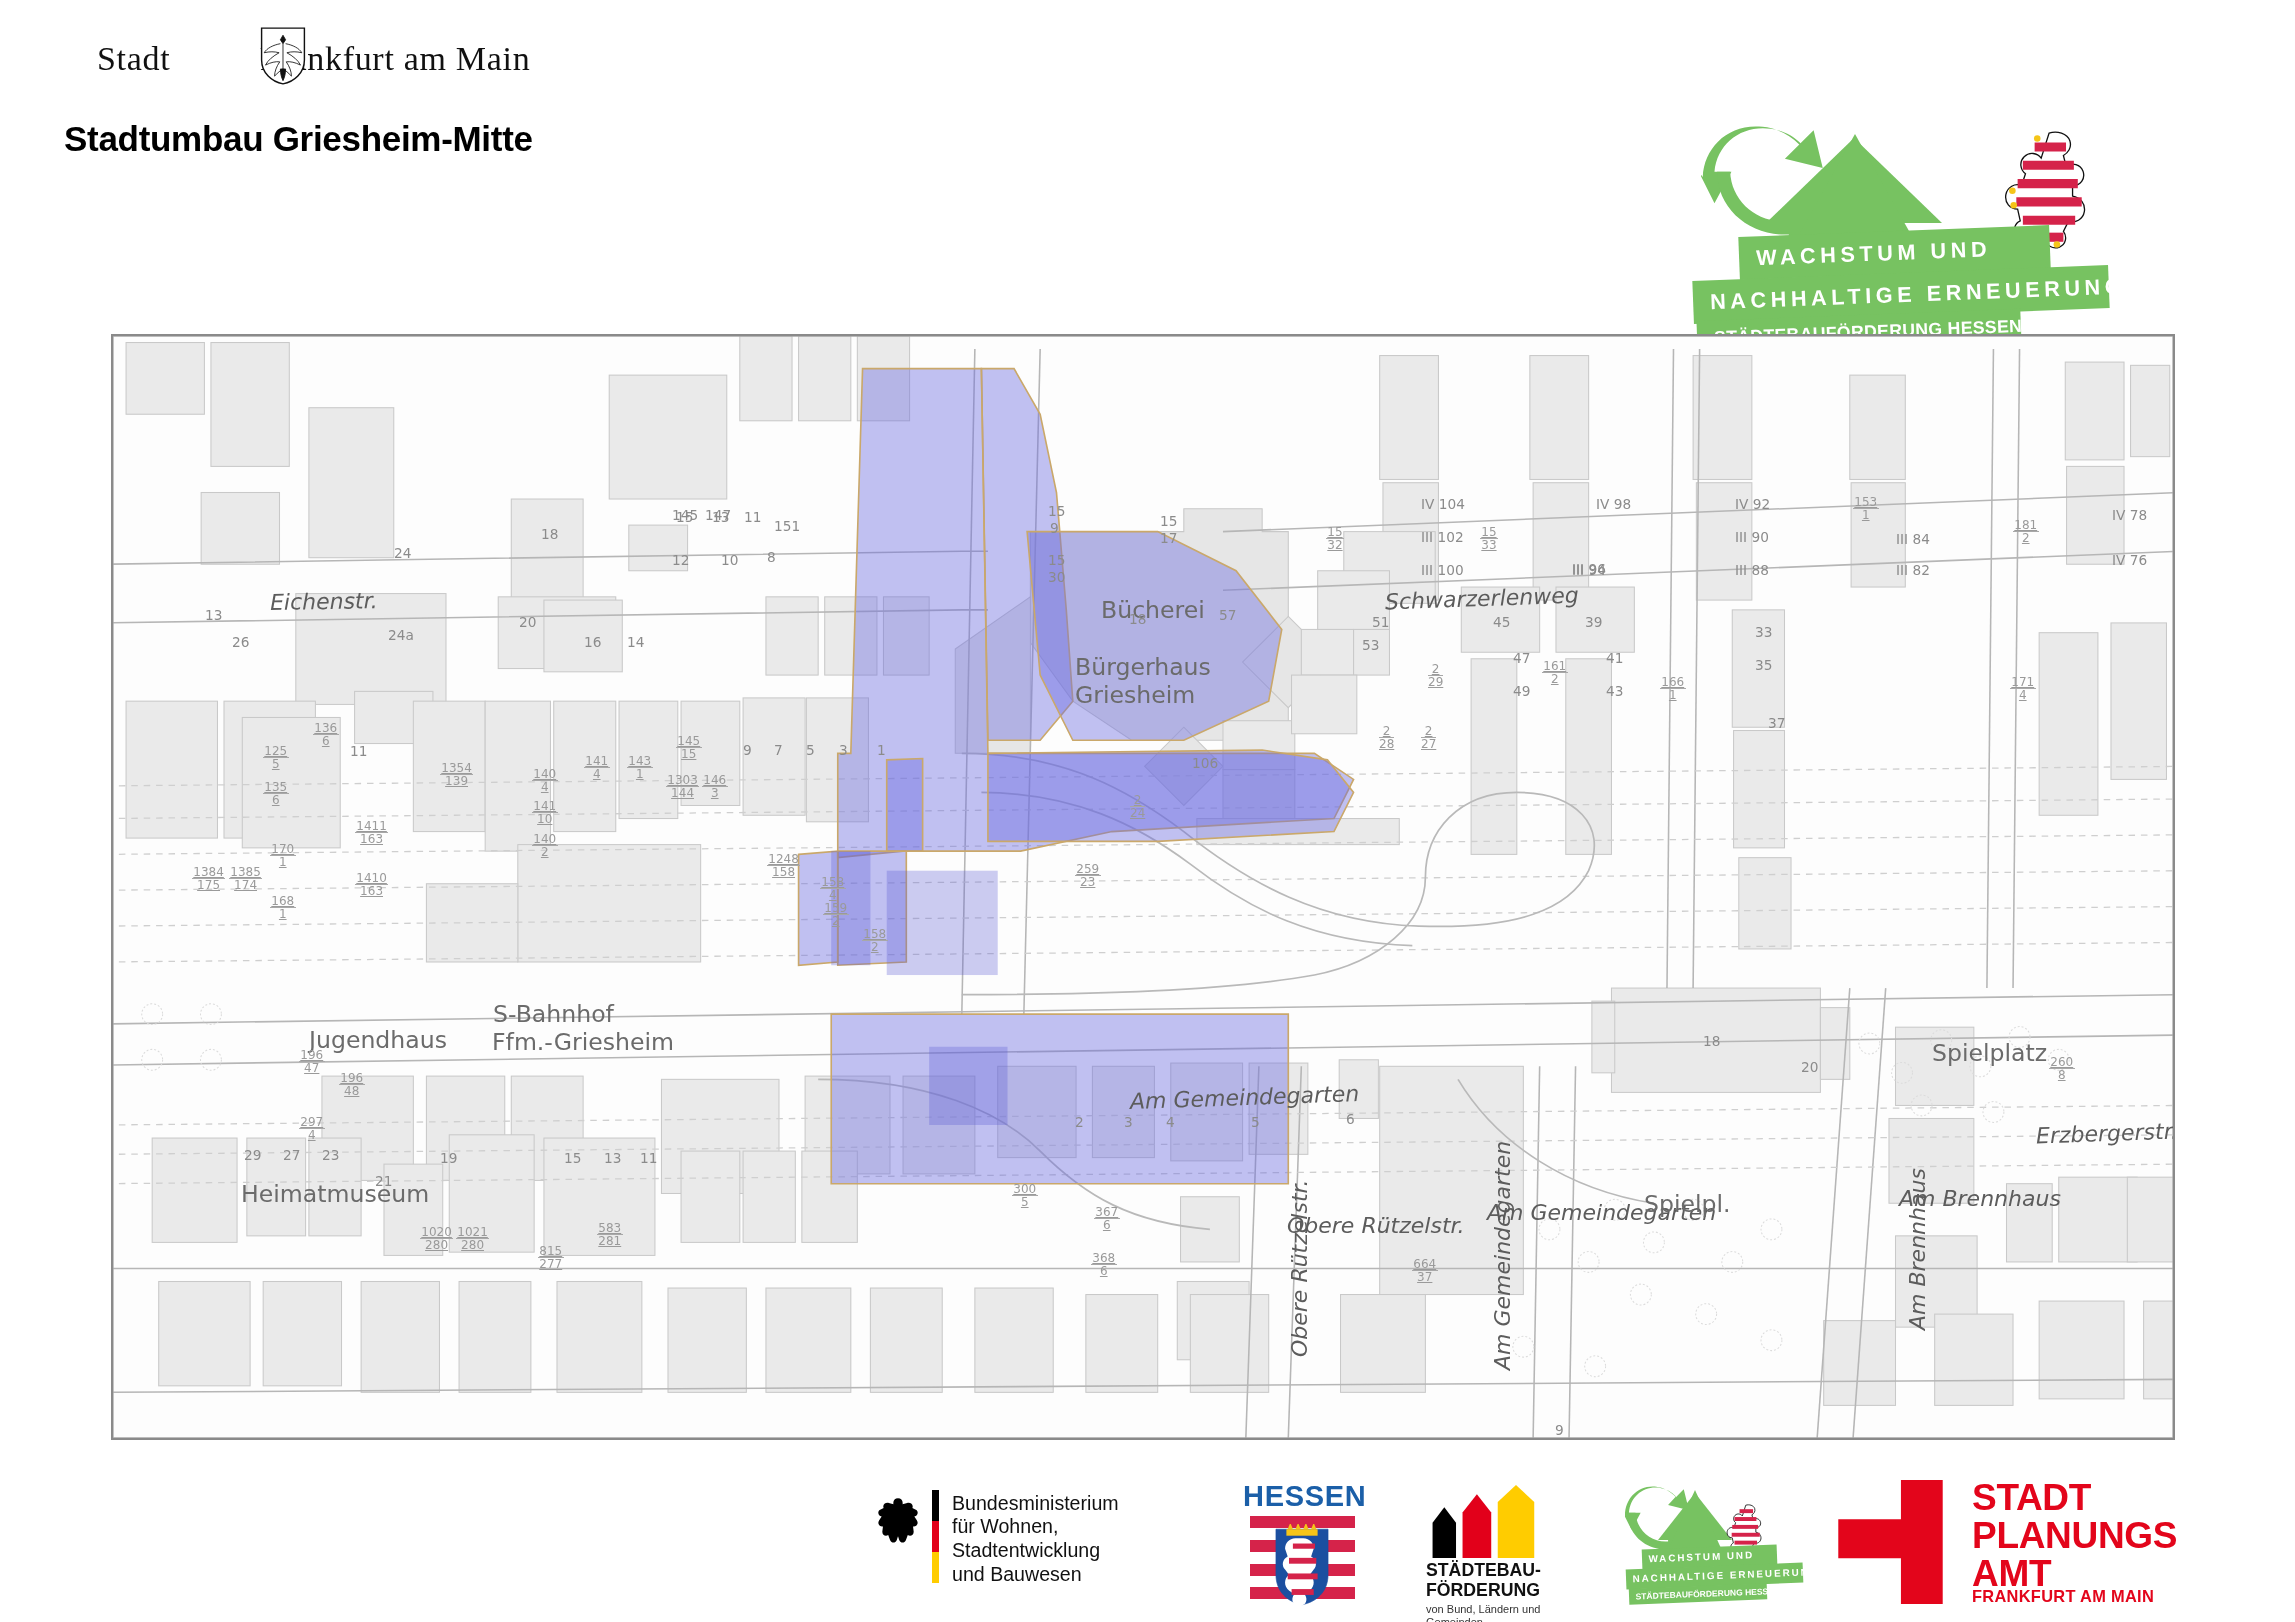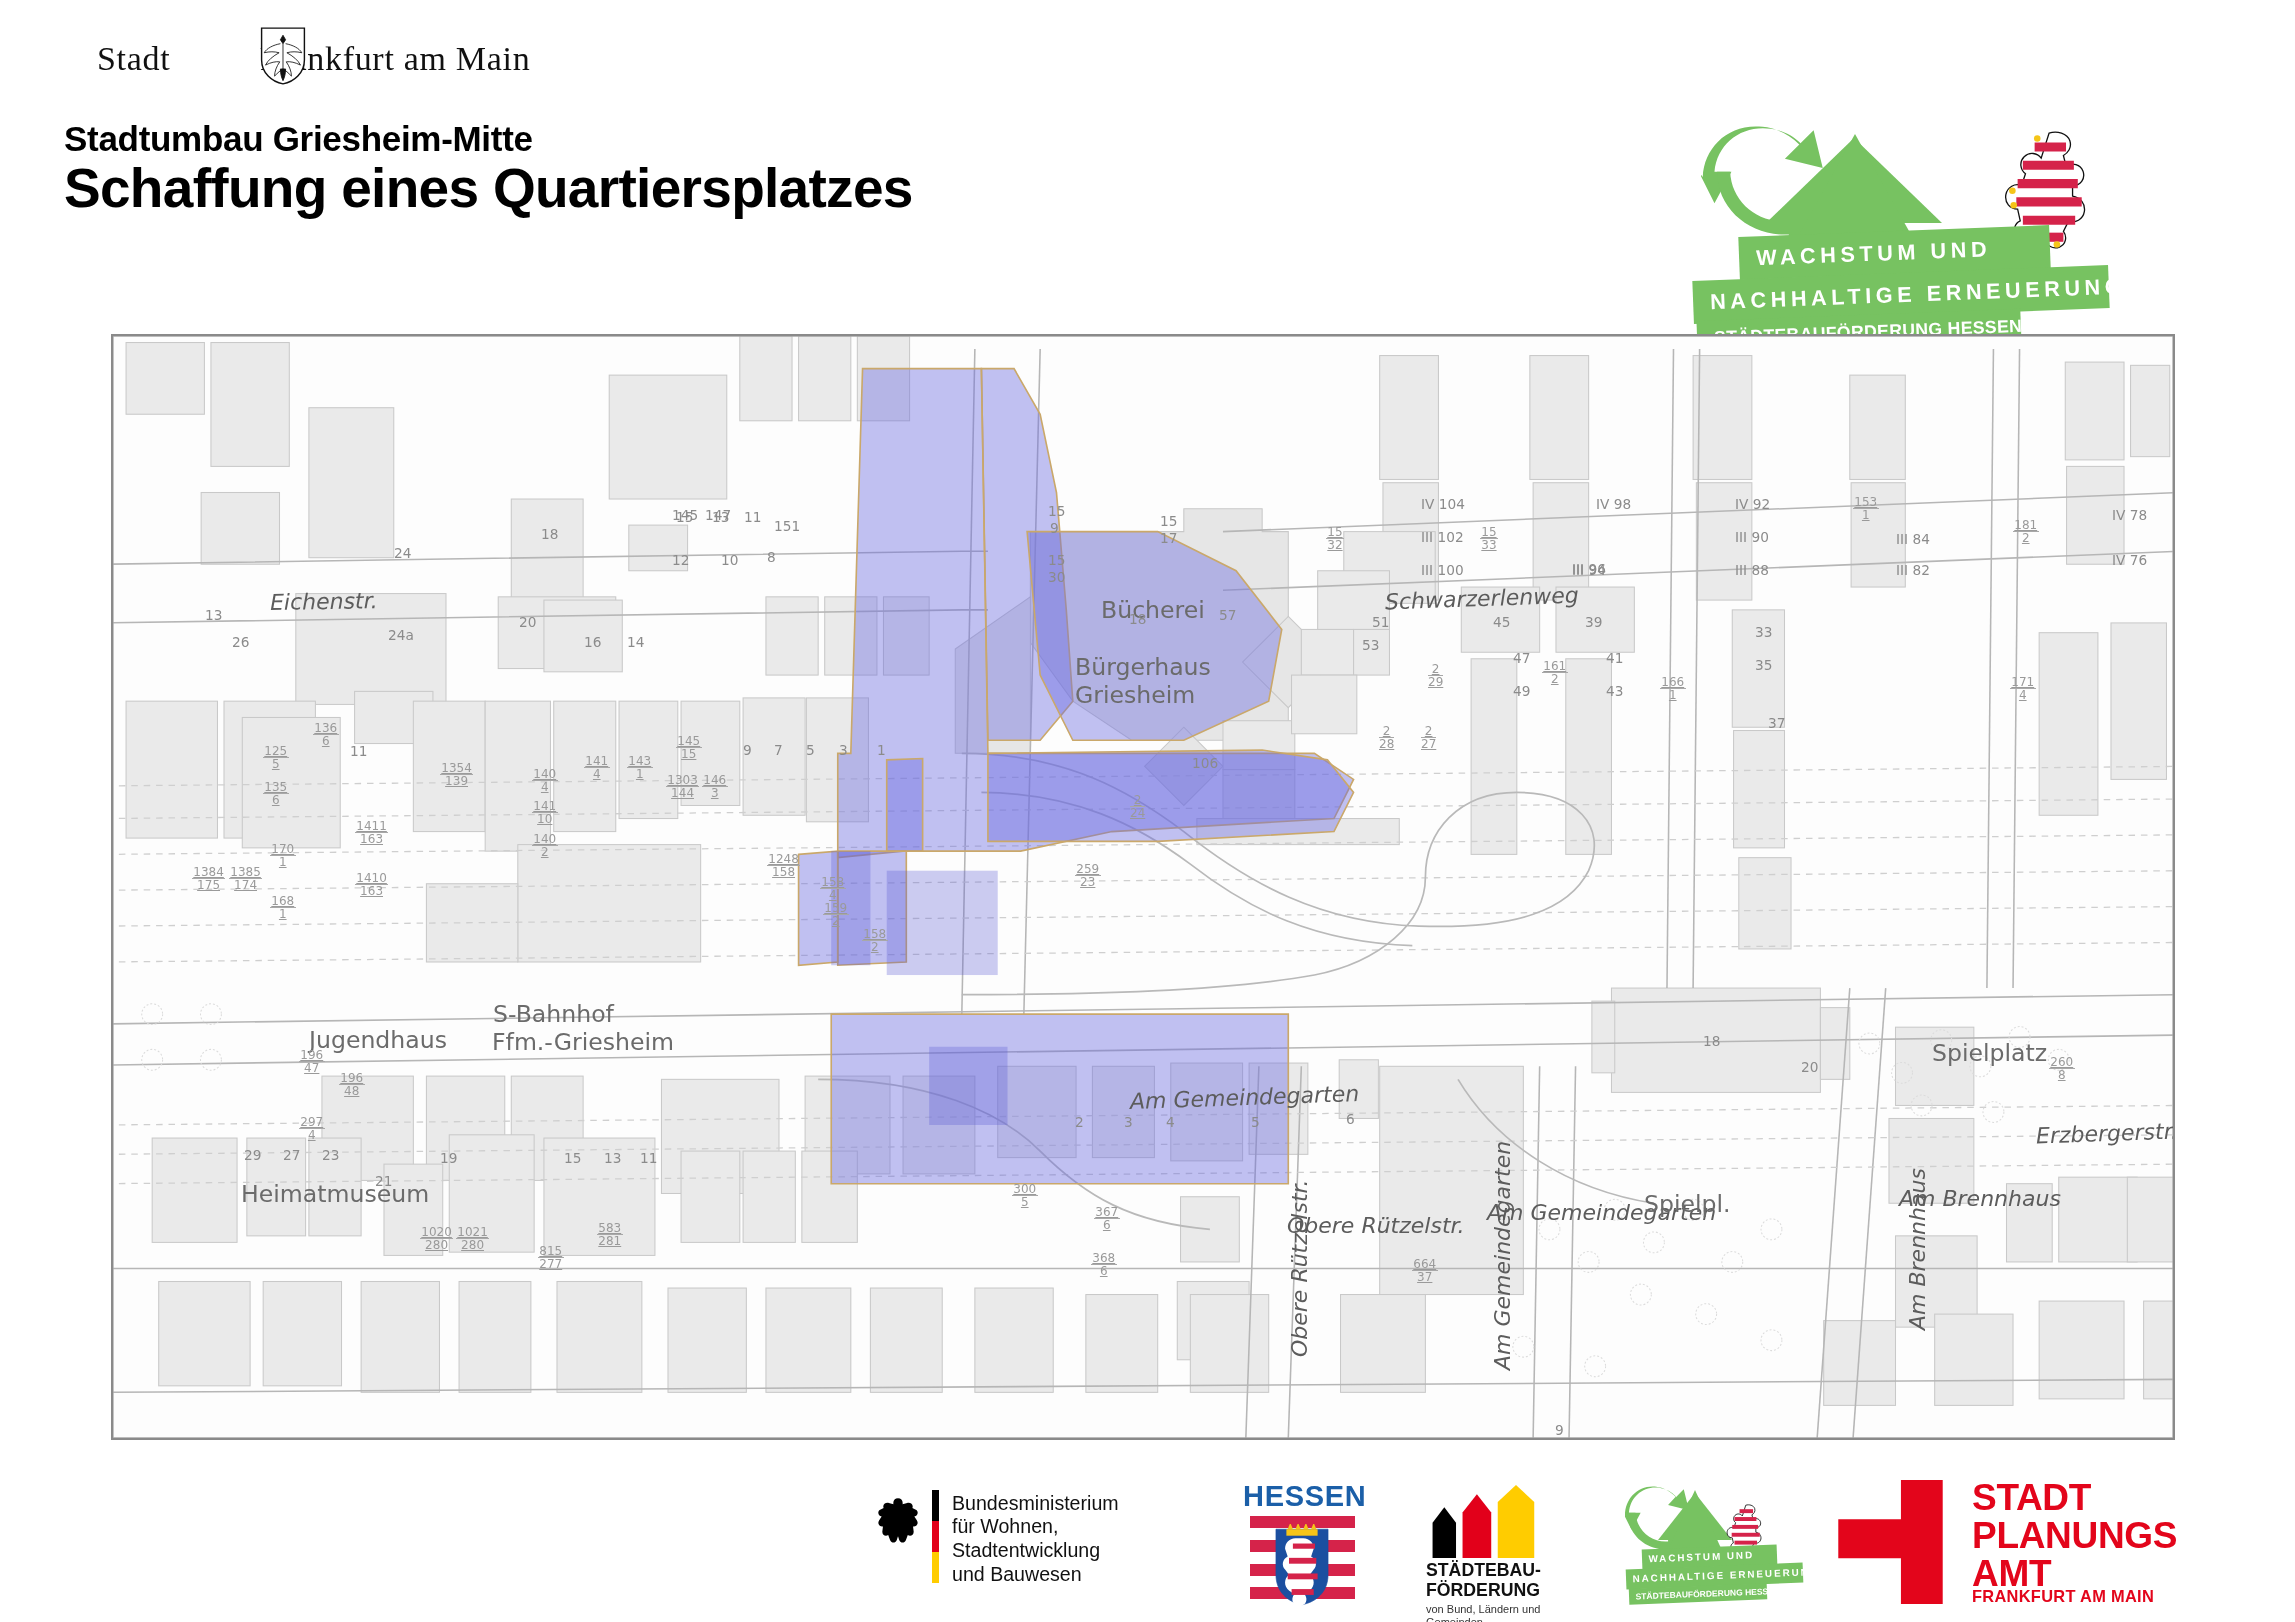--- a/index.html
+++ b/index.html
@@ -132,21 +132,20 @@
         <path d="M43 41 C52 46 60 52 64 60 C56 56 48 54 42 55"></path>
         <path d="M32 55 C27 62 24 70 24 77 C29 72 33 68 37 66"></path>
         <path d="M42 55 C47 62 50 70 50 77 C45 72 41 68 37 66"></path>
         <path d="M37 27 L37 66"></path>
         <path d="M33 66 C33 74 35 80 37 84 C39 80 41 74 41 66 Z" fill="#111"></path>
       </g>
     </svg>
   </div>
 
   <div id="title-sub">Stadtumbau Griesheim-Mitte</div>
-  <div id="title-main">Schaffung eines Quartiersplatzes</div>
 
   <div id="wachstum-logo">
     <svg style="position:absolute;left:0;top:0;width:340px;height:150px" viewBox="0 0 520 230">
       <path d="M20 78 C24 34 62 6 106 12 C124 14 140 22 152 34
                L128 58 L186 72 L172 14 L150 36 C134 20 114 11 94 9
                C42 3 4 40 2 86 L-4 78 L20 126 L46 78 Z" fill="#77c261"></path>
       <path d="M14 96 C16 140 52 172 96 172 L104 172 L104 150 L152 182 L104 214 L104 192
                L96 192 C40 192 -6 150 -6 96 Z" fill="#77c261" transform="translate(30,-18)"></path>
     </svg>
     <div class="wg-tree2" style="left:65px;top:17px;"></div>

